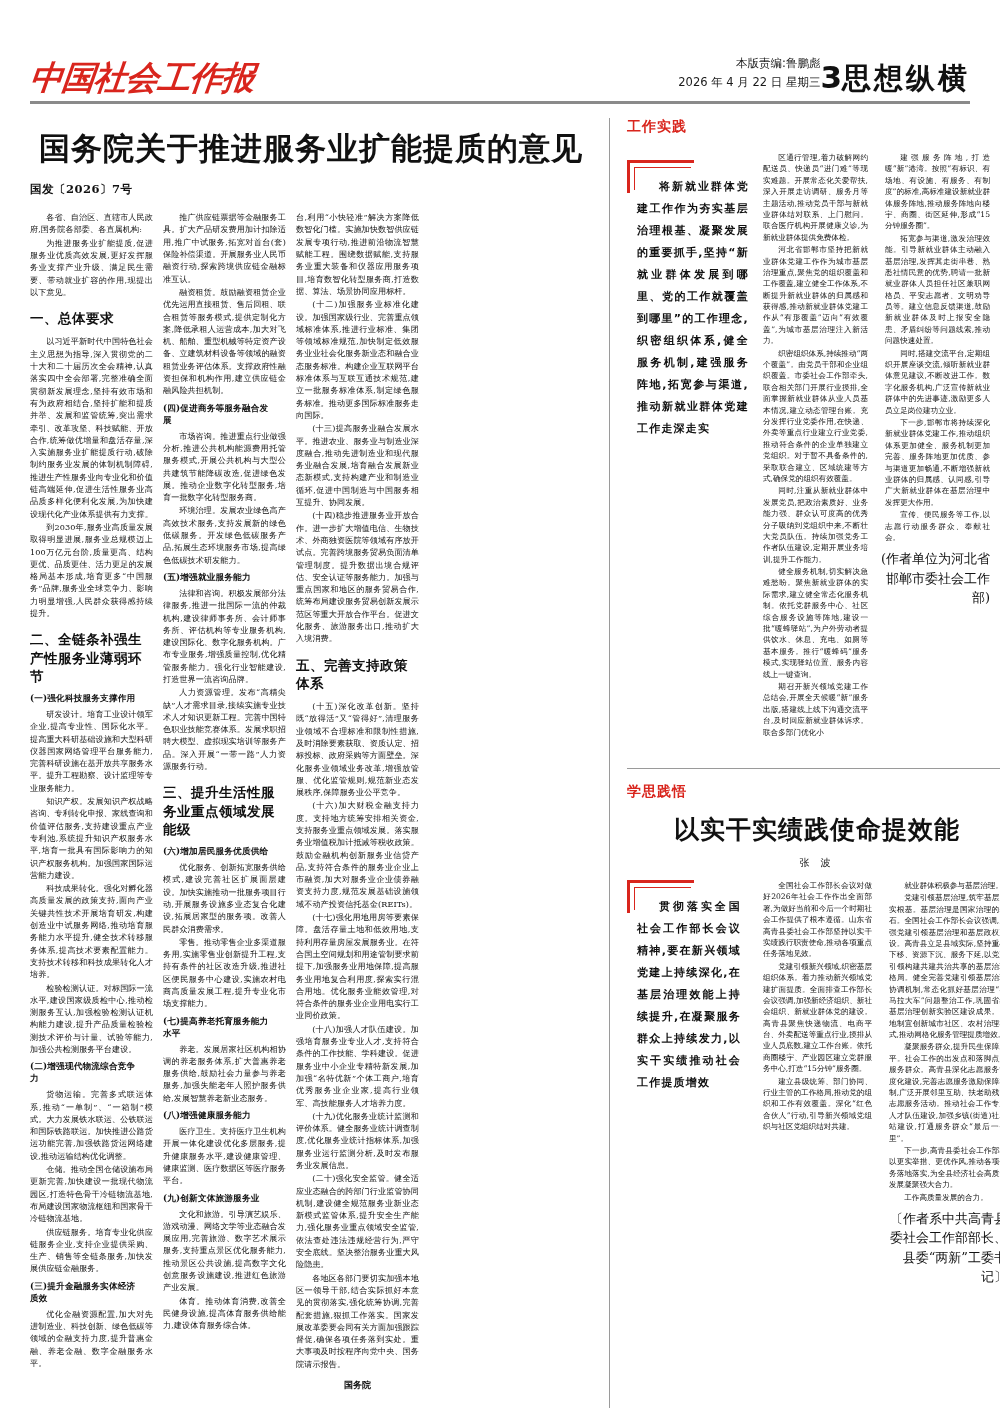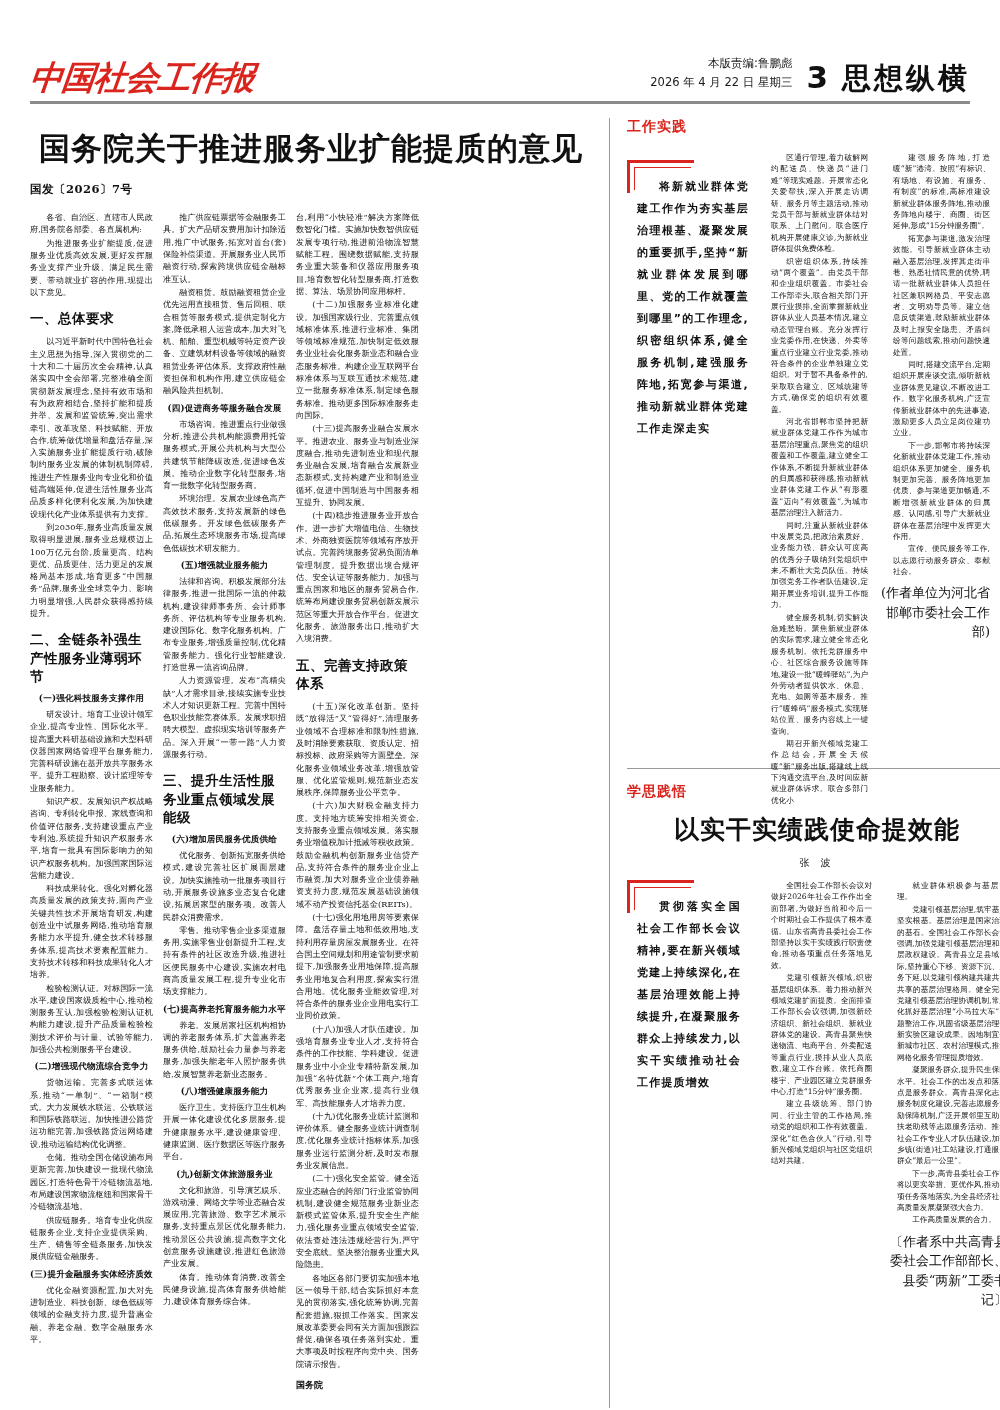--- a/index.html
+++ b/index.html
@@ -38,21 +38,20 @@
     color: #d9251d;
     letter-spacing: -1px;
     font-style: italic;
     transform: skewX(-6deg);
     white-space: nowrap;
     line-height: 1;
   }
   .head-right {
     display: flex;
     align-items: flex-end;
-    gap: 14px;
     padding-bottom: 2px;
   }
   .head-meta {
     text-align: right;
     font-size: 11.5px;
     line-height: 1.65;
     color: #1a1a1a;
     font-family: "DejaVu Sans", sans-serif;
     white-space: nowrap;
   }
@@ -154,30 +153,30 @@
     text-align: left;
     margin: 11px 0 8px 0;
     line-height: 1.35;
     letter-spacing: 0.5px;
   }
   .h2.left { text-align: left; }
   .h3 {
     font-family: "DejaVu Serif", serif;
     font-size: 8.6px;
     font-weight: bold;
+    text-align: left;
+    margin: 6px 12px 3px 0;
+    letter-spacing: 0.2px;
+  }
+
+  .sig {
+    font-family: "DejaVu Serif", serif;
+    font-size: 9px;
+    font-weight: bold;
     text-align: center;
-    margin: 6px 0 3px 0;
-    letter-spacing: 0.2px;
-  }
-
-  .sig {
-    font-family: "DejaVu Serif", serif;
-    font-size: 9px;
-    font-weight: bold;
-    text-align: left;
     margin-top: 8px;
     line-height: 1.7;
   }
 
   
   .kicker {
     color: #d9251d;
     font-family: "DejaVu Sans", sans-serif;
     font-size: 14px;
     font-weight: bold;
@@ -254,21 +253,21 @@
     align-self: center;
     margin-right: 2px;
   }
   .art-p {
     font-family: "DejaVu Serif", serif;
     font-size: 7.6px;
     line-height: 1.5;
     text-align: justify;
     text-justify: inter-ideograph;
     text-indent: 2em;
-    margin: 0 0 1px 16px;
+    margin: 0 0 1px 8px;
     color: #111;
   }
   .affil {
     font-family: "DejaVu Serif", serif;
     font-size: 13px;
     text-align: right;
     margin-top: 6px;
     line-height: 1.5;
   }
 
@@ -411,22 +410,22 @@
       <div class="art1">
         <div class="quote-col">
           <div class="quote-box">
             <div class="qcorner"></div>
             <div class="quote-text">将新就业群体党建工作作为夯实基层治理根基、凝聚发展的重要抓手,坚持“新就业群体发展到哪里、党的工作就覆盖到哪里”的工作理念,织密组织体系,健全服务机制,建强服务阵地,拓宽参与渠道,推动新就业群体党建工作走深走实</div>
           </div>
         </div>
 
         <div class="art1-col">
           <p class="art-p">区通行管理,着力破解网约配送员、快递员“进门难”等现实难题。开展常态化关爱帮扶,深入开展走访调研、服务月等主题活动,推动党员干部与新就业群体结对联系、上门慰问。联合医疗机构开展健康义诊,为新就业群体提供免费体检。</p>
+          <p class="art-p">河北省邯郸市坚持把新就业群体党建工作作为城市基层治理重点,聚焦党的组织覆盖和工作覆盖,建立健全工作体系,不断提升新就业群体的归属感和获得感,推动新就业群体党建工作从“有形覆盖”迈向“有效覆盖”,为城市基层治理注入新活力。</p>
           <p class="art-p">织密组织体系,持续推动“两个覆盖”。由党员干部和企业组织覆盖。市委社会工作部牵头,联合相关部门开展行业摸排,全面掌握新就业群体从业人员基本情况,建立动态管理台账。充分发挥行业党委作用,在快递、外卖等重点行业建立行业党委,推动符合条件的企业单独建立党组织。对于暂不具备条件的,采取联合建立、区域统建等方式,确保党的组织有效覆盖。</p>
-          <p class="art-p">河北省邯郸市坚持把新就业群体党建工作作为城市基层治理重点,聚焦党的组织覆盖和工作覆盖,建立健全工作体系,不断提升新就业群体的归属感和获得感,推动新就业群体党建工作从“有形覆盖”迈向“有效覆盖”,为城市基层治理注入新活力。</p>
           <p class="art-p">同时,注重从新就业群体中发展党员,把政治素质好、业务能力强、群众认可度高的优秀分子吸纳到党组织中来,不断壮大党员队伍。持续加强党务工作者队伍建设,定期开展业务培训,提升工作能力。</p>
           <p class="art-p">健全服务机制,切实解决急难愁盼。聚焦新就业群体的实际需求,建立健全常态化服务机制。依托党群服务中心、社区综合服务设施等阵地,建设一批“暖蜂驿站”,为户外劳动者提供饮水、休息、充电、如厕等基本服务。推行“暖蜂码”服务模式,实现驿站位置、服务内容线上一键查询。</p>
           <p class="art-p">期召开新兴领域党建工作总结会,开展全天候暖“新”服务出版,搭建线上线下沟通交流平台,及时回应新就业群体诉求。联合多部门优化小</p>
         </div>
 
         <div class="art1-col">
           <p class="art-p">建强服务阵地,打造暖“新”港湾。按照“有标识、有场地、有设施、有服务、有制度”的标准,高标准建设新就业群体服务阵地,推动服务阵地向楼宇、商圈、街区延伸,形成“15分钟服务圈”。</p>
           <p class="art-p">拓宽参与渠道,激发治理效能。引导新就业群体主动融入基层治理,发挥其走街串巷、熟悉社情民意的优势,聘请一批新就业群体人员担任社区兼职网格员、平安志愿者、文明劝导员等。建立信息反馈渠道,鼓励新就业群体及时上报安全隐患、矛盾纠纷等问题线索,推动问题快速处置。</p>
           <p class="art-p">同时,搭建交流平台,定期组织开展座谈交流,倾听新就业群体意见建议,不断改进工作。数字化服务机构,广泛宣传新就业群体中的先进事迹,激励更多人员立足岗位建功立业。</p>
           <p class="art-p">下一步,邯郸市将持续深化新就业群体党建工作,推动组织体系更加健全、服务机制更加完善、服务阵地更加优质、参与渠道更加畅通,不断增强新就业群体的归属感、认同感,引导广大新就业群体在基层治理中发挥更大作用。</p>

